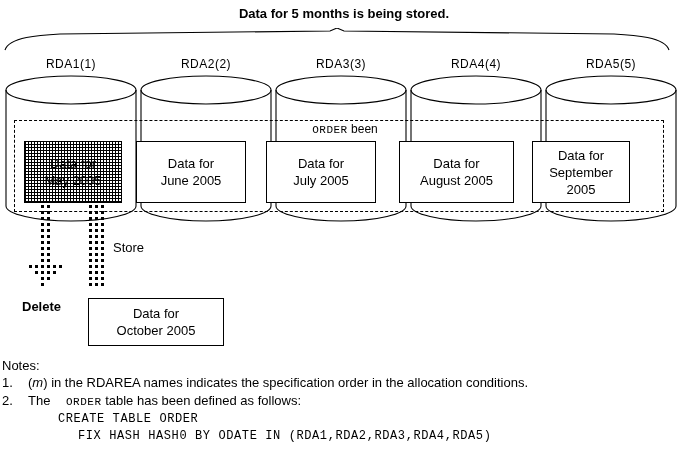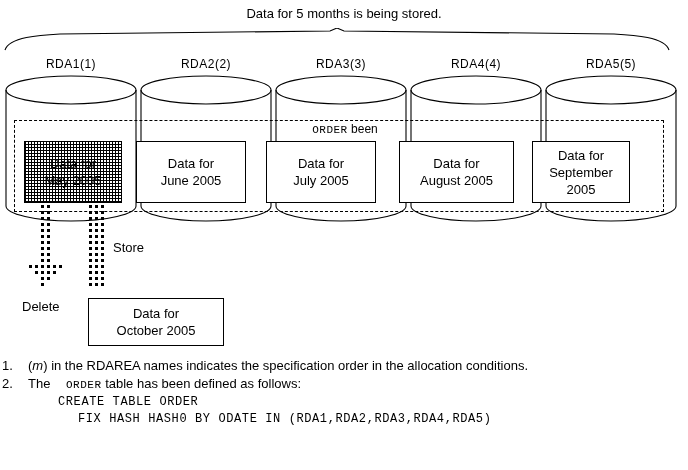--- a/index.html
+++ b/index.html
@@ -17,20 +17,21 @@
   }
   .abs { position: absolute; }
 
   
   #top-caption {
     left: 0; top: 6px;
     width: 688px;
     text-align: center;
     font-size: 13px;
     line-height: 16px;
+    font-weight: bold;
   }
 
   
   #brace-svg { left: 0; top: 28px; }
 
   
   .rda-label {
     top: 57px;
     font-family: Liberation Sans, sans-serif;
     font-size: 12px;
@@ -89,21 +90,21 @@
   }
 
   
   #arrows-svg { left: 0; top: 205px; }
 
   .flow-label {
     font-size: 13px;
     line-height: 16px;
   }
   #store-label { left: 113px; top: 240px; }
-  #delete-label { left: 22px; top: 299px; }
+  #delete-label { left: 22px; top: 299px; font-weight: bold; }
 
   
   #october-box {
     left: 88px; top: 298px;
     width: 136px; height: 48px;
     border: 1px solid #000000;
     box-sizing: border-box;
     display: flex;
     align-items: center;
     justify-content: center;
@@ -304,20 +305,21 @@
 
 <div class="abs flow-label" id="store-label">Store</div>
 <div class="abs flow-label" id="delete-label">Delete</div>
 
 <div class="abs" id="october-box">
   <span style="white-space:pre-line;">Data for
 October 2005</span>
 </div>
 
 <div class="abs" id="notes">
+  <div id="notes-heading">Notes:</div>
 
   <div class="note-row">
     <div class="note-num">1.</div>
     <div class="note-text"><span>(</span><span class="ital">m</span><span>) in the RDAREA names indicates the specification order in the allocation conditions.</span></div>
   </div>
 
   <div class="note-row">
     <div class="note-num">2.</div>
     <div class="note-text"><span>The </span><span class="mono-caps">ORDER</span><span> table has been defined as follows:</span></div>
   </div>

